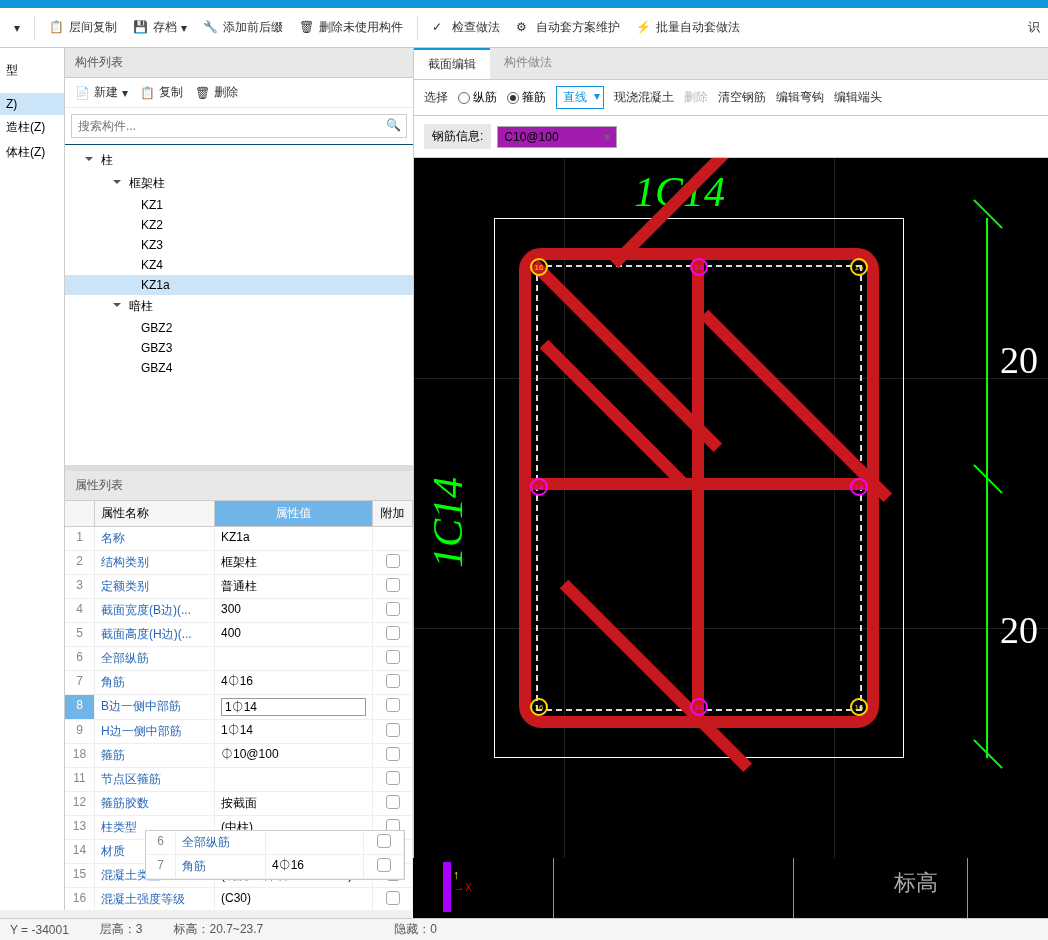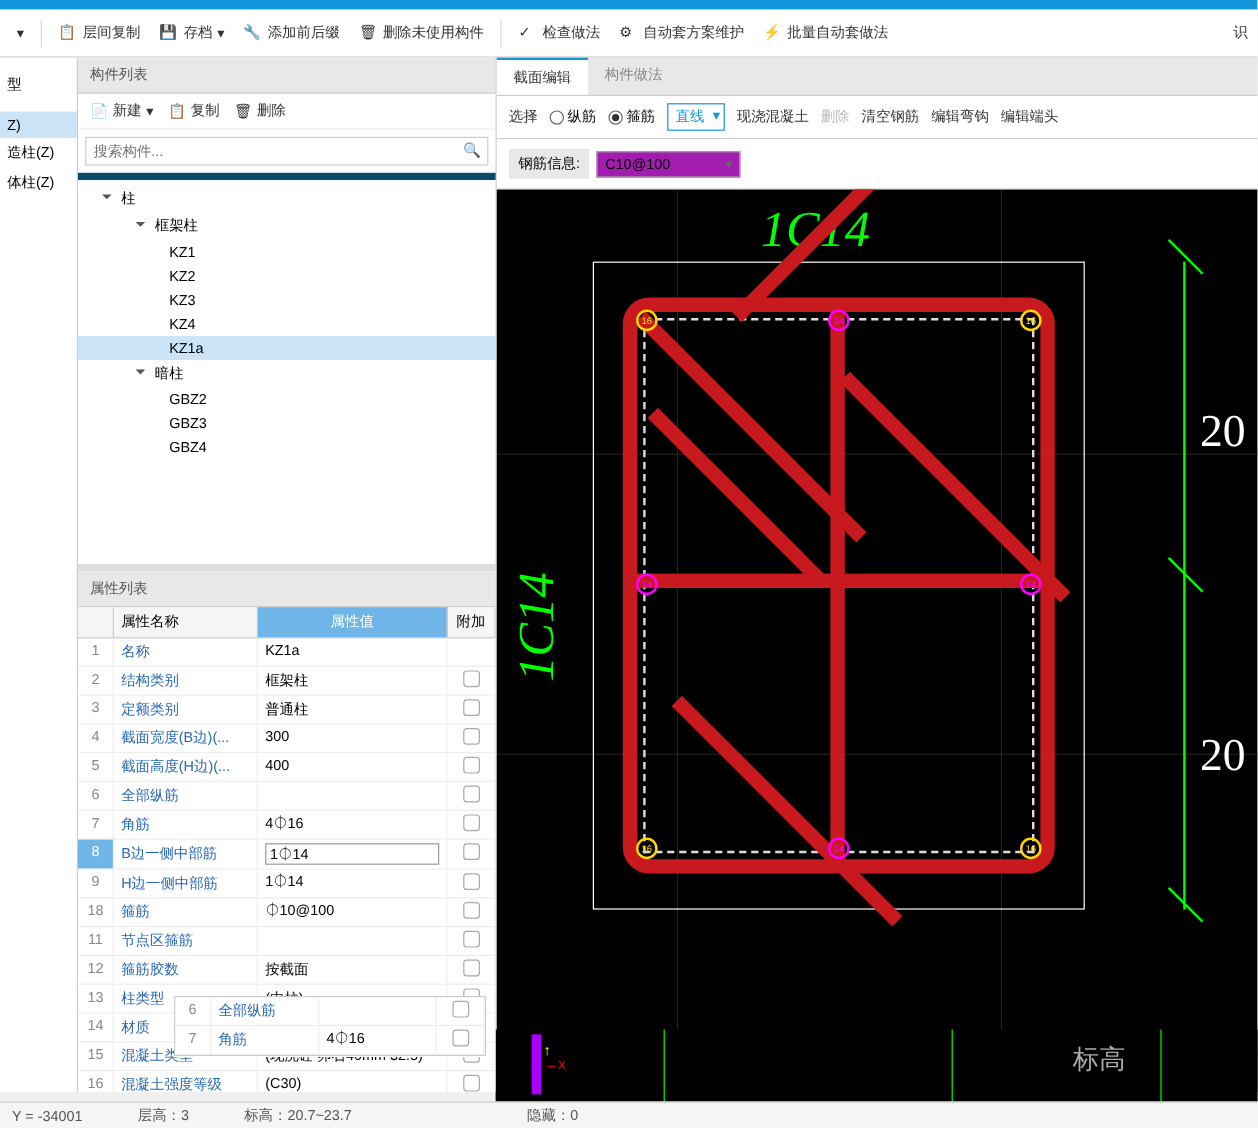--- a/index.html
+++ b/index.html
@@ -13,21 +13,21 @@
 
 .main-area { display: flex; height: calc(100% - 48px - 30px); }
 .left-sliver { width: 65px; background: #fff; border-right: 1px solid #ccc; padding-top: 10px; }
 .left-sliver div { padding: 4px 6px; cursor: pointer; }
 .left-sliver .sel { background: #cce4f7; }
 
 .left-panel { width: 348px; display: flex; flex-direction: column; background: #fff; }
 .panel-header { background: #e8e8e8; padding: 6px 10px; border-bottom: 1px solid #ccc; color: #555; }
 .panel-toolbar { display: flex; align-items: center; gap: 12px; padding: 6px 10px; border-bottom: 1px solid #eee; }
 .ptbtn { display: flex; align-items: center; gap: 4px; cursor: pointer; color: #333; }
-.search-box { padding: 6px; border-bottom: 6px solid #0c4a6e; position: relative; }
+.search-box { padding: 6px; border-bottom: 1px solid #0c4a6e; position: relative; }
 .search-box input { width: 100%; padding: 4px 24px 4px 6px; border: 1px solid #ccc; }
 .search-box .mag { position: absolute; right: 12px; top: 10px; color: #888; }
 
 .tree { flex: 0 0 auto; height: 320px; overflow-y: auto; padding: 4px 0; }
 .tree-item { padding: 3px 6px 3px 20px; cursor: pointer; display: flex; align-items: center; gap: 4px; }
 .tree-item.l2 { padding-left: 48px; }
 .tree-item.l3 { padding-left: 76px; }
 .tree-item.sel { background: #cce4f7; }
 .tri { display: inline-block; width: 0; height: 0; border-left: 4px solid #555; border-top: 4px solid transparent; border-bottom: 4px solid transparent; margin-right: 4px; }
 .tri.open { border-left: none; border-top: 4px solid #555; border-left: 4px solid transparent; border-right: 4px solid transparent; }
@@ -78,21 +78,21 @@
 .rebar-dot.m { border-color: #ff00ff; color: #ff00ff; }
 .tie { position: absolute; background: #c8191e; }
 
 .canvas-tools { position: absolute; left: 0; bottom: 0; background: #fff; display: flex; }
 .ctool { width: 26px; height: 24px; border-right: 1px solid #ccc; display: flex; align-items: center; justify-content: center; cursor: pointer; }
 .coord { position: absolute; left: 110px; bottom: 4px; background: #eee; color: #333; padding: 2px 6px; }
 
 .bottom-extra { position: absolute; bottom: 60px; left: 145px; width: 260px; background: #fff; border: 1px solid #ccc; }
 .bottom-extra .prop-row { font-size: 12px; }
 
-.statusbar { height: 22px; background: #f5f5f5; border-top: 1px solid #ccc; display: flex; align-items: center; padding: 0 10px; gap: 46px; color: #555; position: absolute; bottom: 0; width: 100%; }
+.statusbar { height: 22px; background: #f5f5f5; border-top: 1px solid #ccc; display: flex; align-items: center; padding: 0 10px; gap: 31px; color: #555; position: absolute; bottom: 0; width: 100%; }
 
 .lower-canvas { position: absolute; bottom: 22px; left: 413px; right: 0; height: 60px; background: #000; }
 .lower-canvas .lbl2 { position: absolute; color: #aaa; font-family: Liberation Mono, monospace; font-size: 22px; }
 
 .window-controls { position: absolute; top: 0; right: 0; display: flex; }
 .wc { width: 36px; height: 8px; }
 </style>
 </head>
 <body>
 

